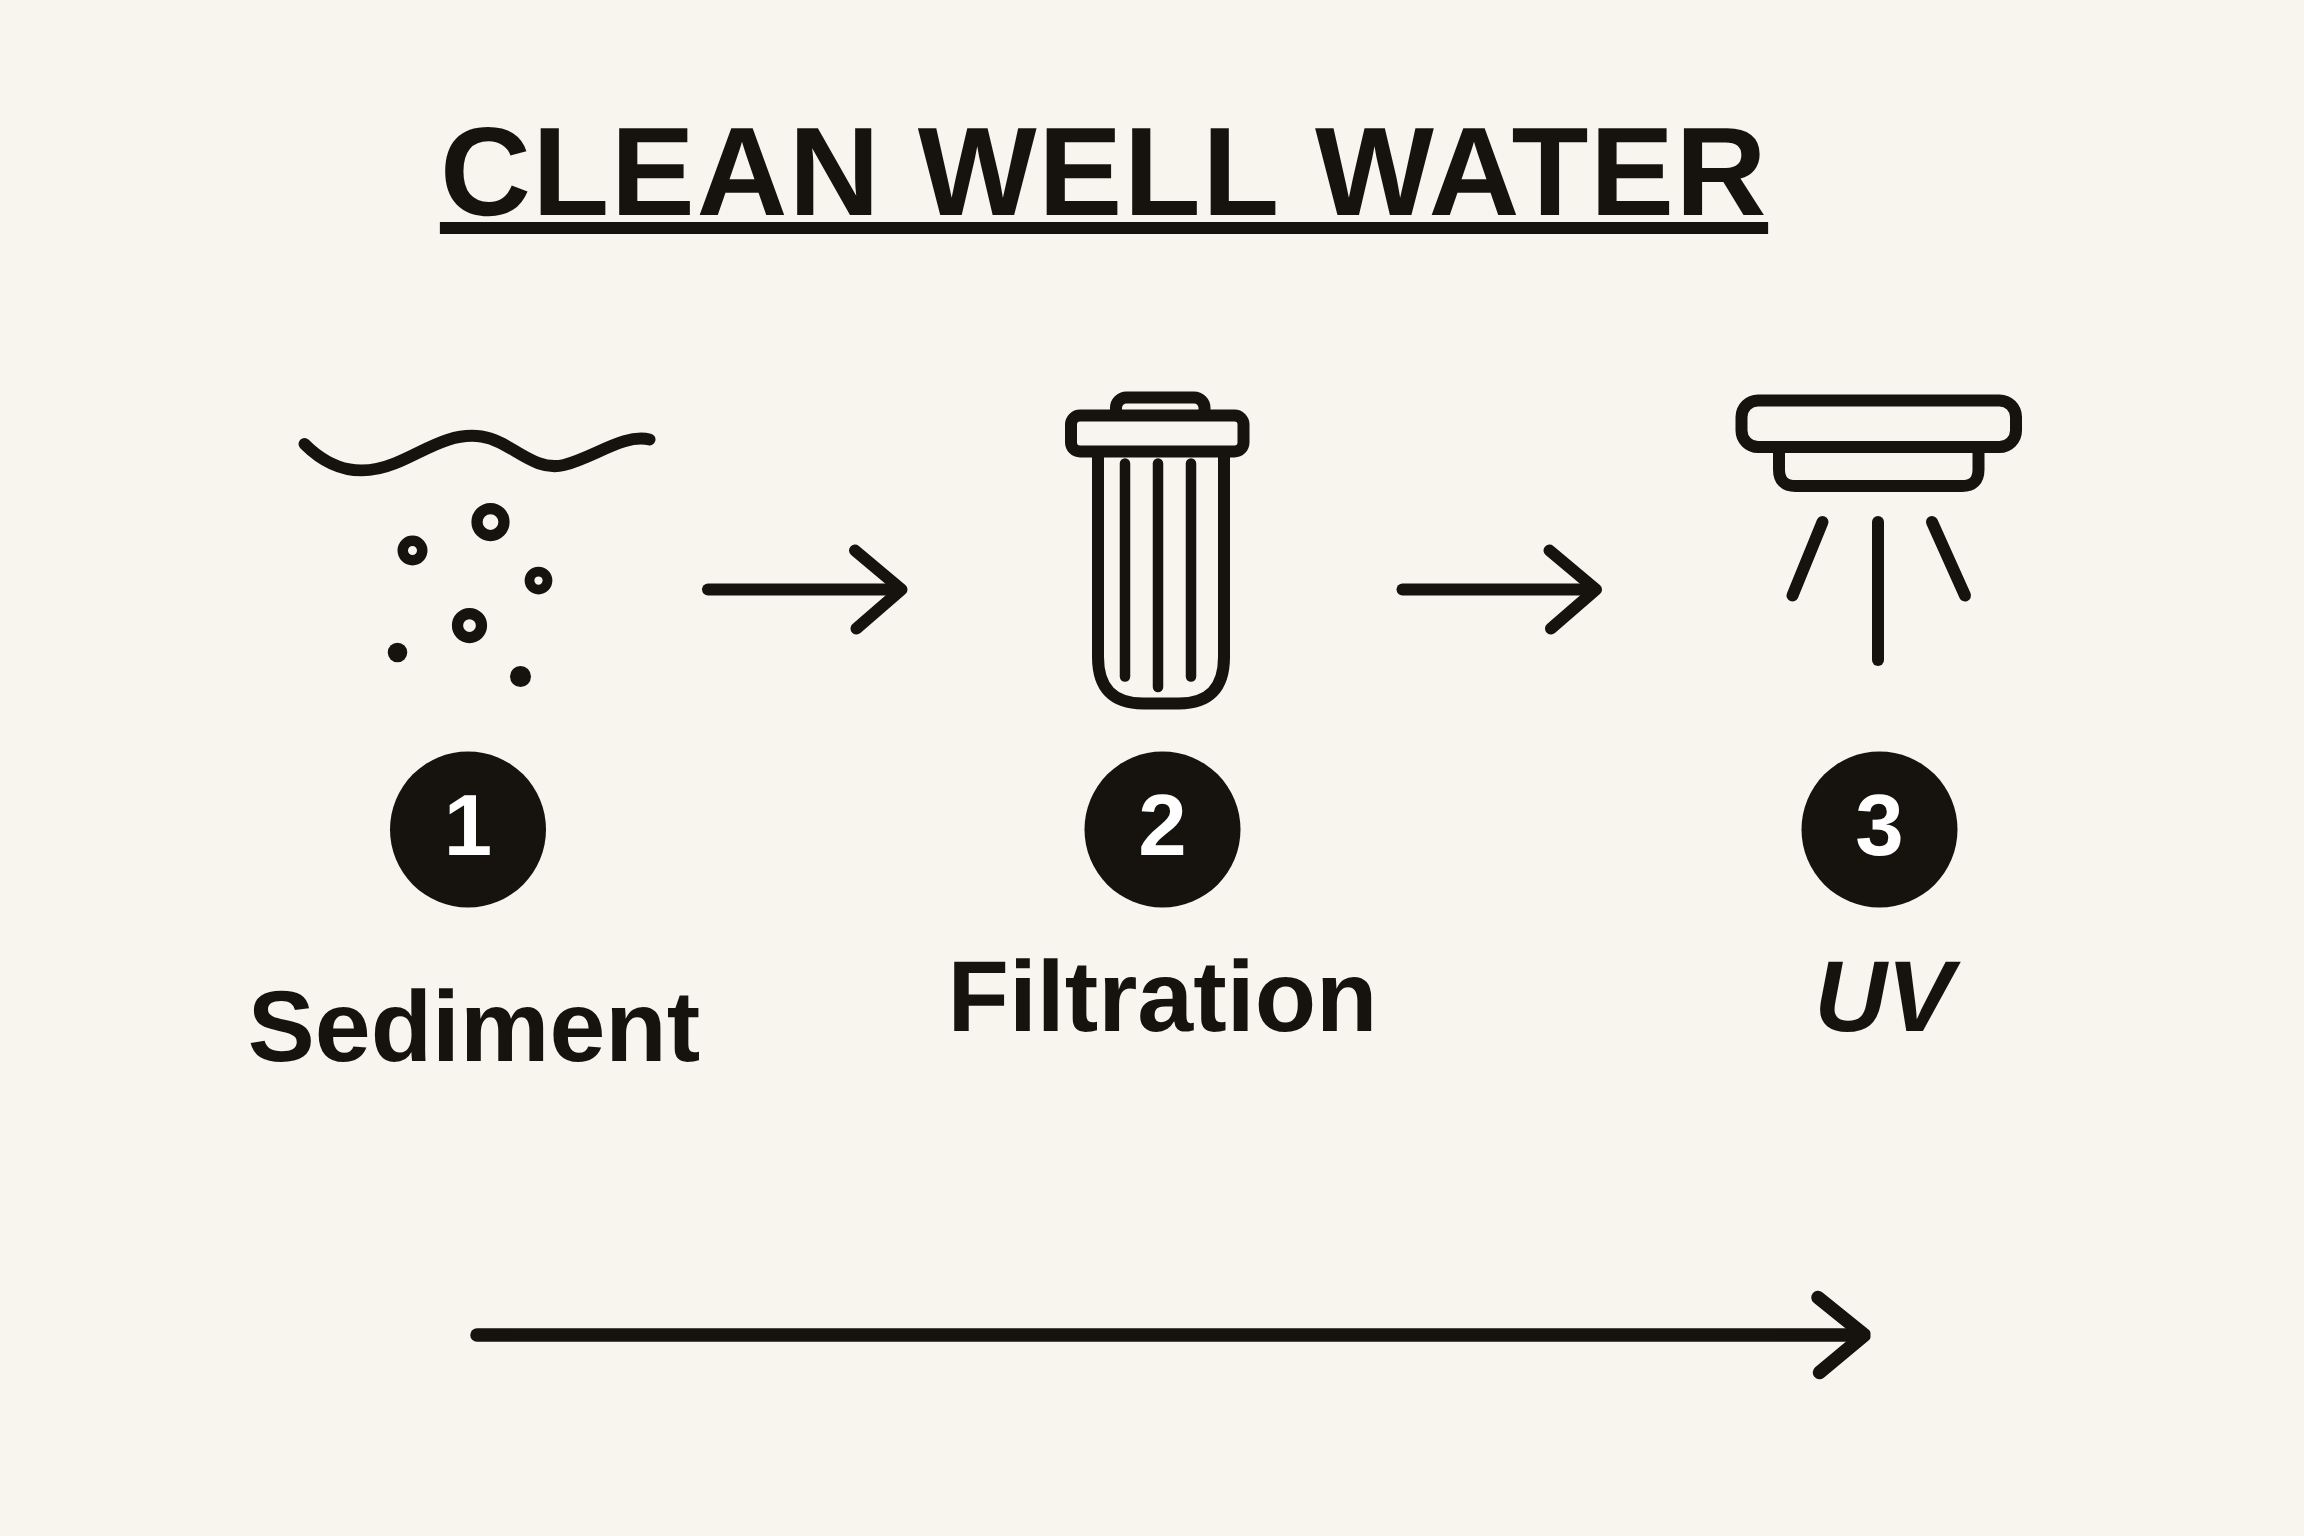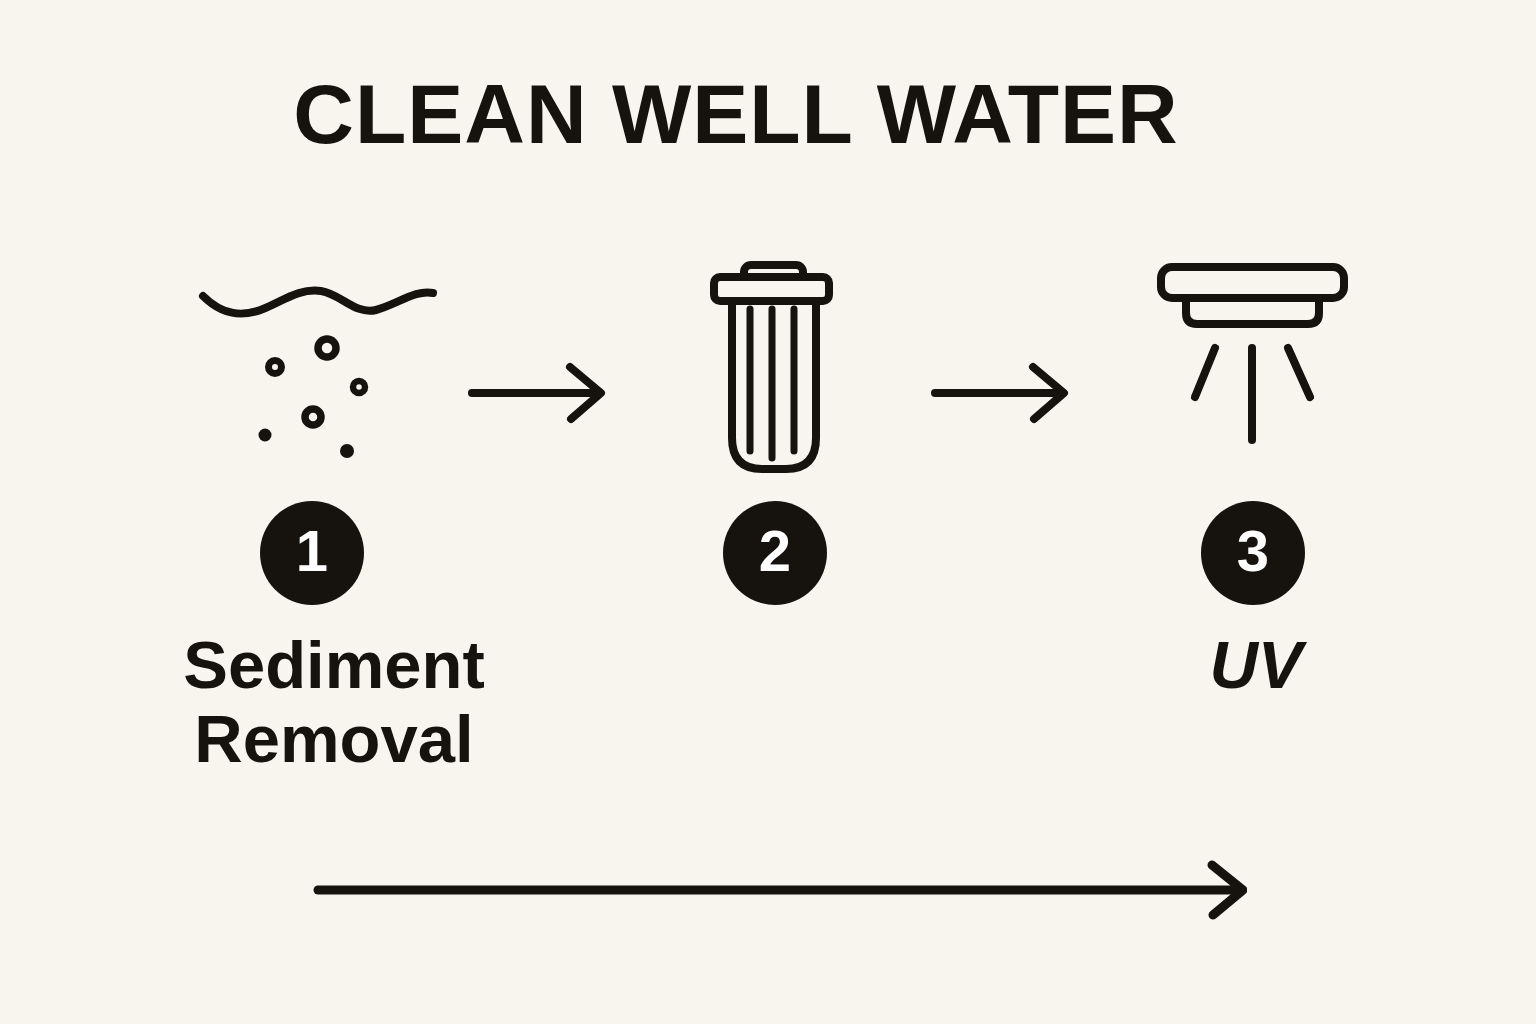--- a/index.html
+++ b/index.html
@@ -8,20 +8,21 @@
     width:1536px;height:1024px;
     background:#f7f5ee;
     font-family:"Liberation Sans", sans-serif;
     overflow:hidden;
   }
   .title{
     position:absolute;top:72px;left:0;width:1472px;
     margin:0;text-align:center;
     font-size:84px;font-weight:bold;letter-spacing:1px;line-height:1;
     color:#16130f;
+    text-decoration:underline;
   }
   .icon{position:absolute;display:block;}
   #icon-sediment{left:195px;top:282px;}
   #icon-filter{left:706px;top:252px;}
   #icon-lamp{left:1150px;top:255px;}
   .badge{
     position:absolute;top:501px;
     width:104px;height:104px;border-radius:50%;
     background:#16130f;
     display:flex;align-items:center;justify-content:center;
@@ -33,21 +34,21 @@
   #badge-1{left:260px;}
   #badge-2{left:723px;}
   #badge-3{left:1201px;}
   .step-label{
     position:absolute;top:628px;width:420px;
     text-align:center;
     font-size:67px;font-weight:bold;line-height:1.1;
     color:#16130f;
   }
   .step-label span{display:block;}
-  #label-1{left:124px;}
+  #label-1{left:106px;margin-top:20px;}
   #label-2{left:565px;}
   #label-3{left:1046px;font-style:italic;}
   .step-arrow{position:absolute;top:362px;}
   #arrow-1{left:467px;}
   #arrow-2{left:930px;}
   #flow-arrow{position:absolute;left:313px;top:858px;}
 </style>
 </head>
 <body>
 
@@ -63,21 +64,20 @@
       <circle cx="164" cy="105" r="6" stroke="#16130f" stroke-width="6.5"></circle>
       <circle cx="118" cy="135" r="8" stroke="#16130f" stroke-width="7.5"></circle>
       <circle cx="70" cy="153" r="6.5" fill="#16130f"></circle>
       <circle cx="152" cy="169" r="7" fill="#16130f"></circle>
     </svg>
     <div id="badge-1" class="badge">
       <span>1</span>
     </div>
     <div id="label-1" class="step-label">
       <span>Sediment</span>
-      <span>Removal</span>
     </div>
   </section>
 
   <svg id="arrow-1" class="step-arrow" width="140" height="62" viewBox="0 0 140 62" fill="none">
     <path d="M5 31 L128 31" stroke="#16130f" stroke-width="8" stroke-linecap="round"></path>
     <path d="M103 5 L134 31 L104 57" stroke="#16130f" stroke-width="8" stroke-linecap="round" stroke-linejoin="round"></path>
   </svg>
 
   <section>
     <svg id="icon-filter" class="icon" width="130" height="226" viewBox="0 0 130 226" fill="none">
@@ -85,20 +85,21 @@
       <path d="M26 49 L26 186 Q26 217 56 217 L80 217 Q110 217 110 186 L110 49" stroke="#16130f" stroke-width="8" stroke-linejoin="round"></path>
       <path d="M44 57 L44 199" stroke="#16130f" stroke-width="7" stroke-linecap="round"></path>
       <path d="M66 57 L66 206" stroke="#16130f" stroke-width="7" stroke-linecap="round"></path>
       <path d="M88 57 L88 199" stroke="#16130f" stroke-width="7" stroke-linecap="round"></path>
       <rect x="8" y="25" width="115" height="24" rx="6" fill="#f7f5ee" stroke="#16130f" stroke-width="8"></rect>
     </svg>
     <div id="badge-2" class="badge">
       <span>2</span>
     </div>
     <div id="label-2" class="step-label">
+      <span>Filtration</span>
     </div>
   </section>
 
   <svg id="arrow-2" class="step-arrow" width="140" height="62" viewBox="0 0 140 62" fill="none">
     <path d="M5 31 L128 31" stroke="#16130f" stroke-width="8" stroke-linecap="round"></path>
     <path d="M103 5 L134 31 L104 57" stroke="#16130f" stroke-width="8" stroke-linecap="round" stroke-linejoin="round"></path>
   </svg>
 
   <section>
     <svg id="icon-lamp" class="icon" width="205" height="190" viewBox="0 0 205 190" fill="none">

